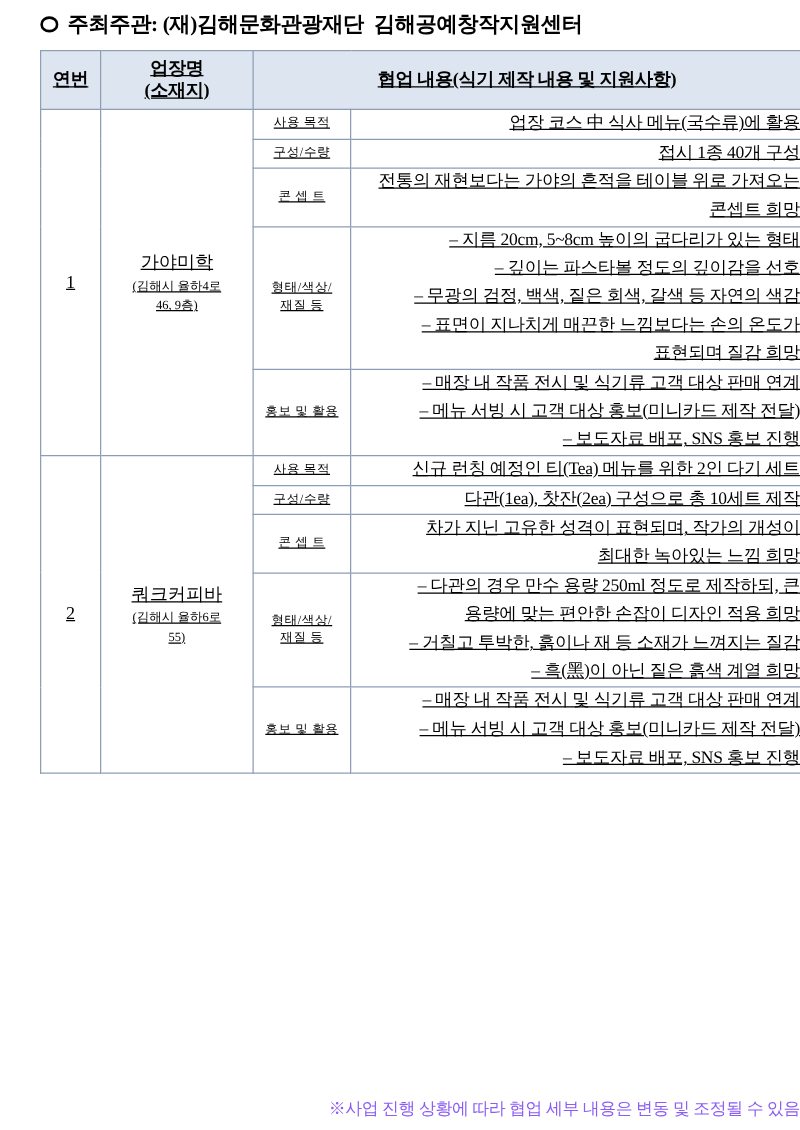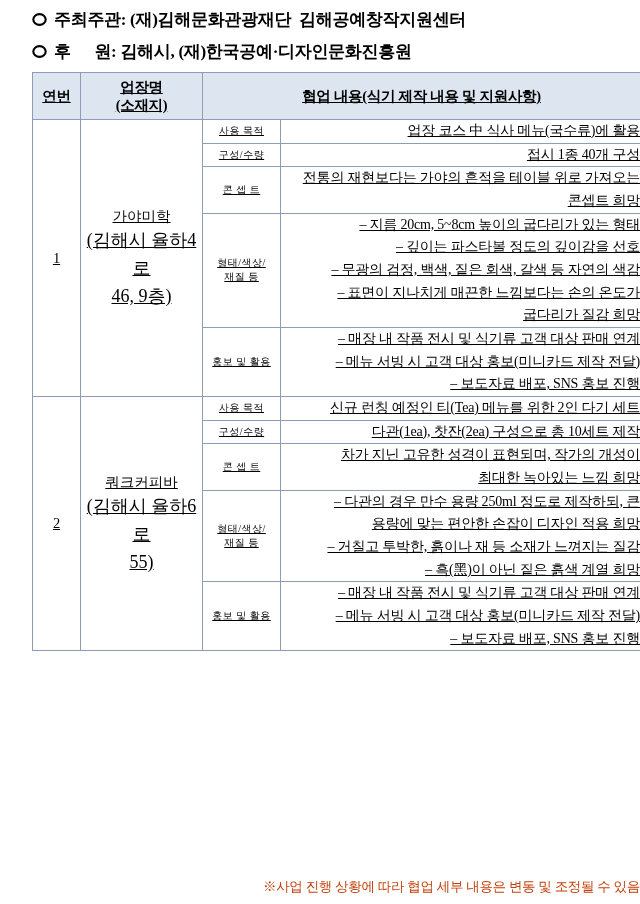--- a/index.html
+++ b/index.html
@@ -84,21 +84,21 @@
     text-align: center;
     font-size: 14.5px;
   }
   td.cell-biz {
     text-align: center;
     font-size: 14.5px;
     line-height: 1.55;
     padding: 4px 2px;
   }
   td.cell-biz .biz-name { display: block; }
-  td.cell-biz .biz-addr { display: block; font-size: 18px; }
+  td.cell-biz .biz-addr { display: block; font-size: 10px; }
   td.cell-cat {
     text-align: center;
     font-size: 10px;
     line-height: 1.45;
     padding: 4px 2px;
     letter-spacing: 0.5px;
   }
   td.cell-detail {
     text-align: right;
     font-size: 14px;
@@ -114,49 +114,40 @@
     padding-left: 12px;
     text-indent: -12px;
   }
 
   
   .footnote {
     position: absolute;
     right: 16px;
     bottom: 8px;
     font-size: 13.5px;
-    color: #c2410c;
+    color: #8b5cf6;
     letter-spacing: -0.3px;
     white-space: pre;
   }
 </style>
 </head>
 <body>
 
 <div class="page">
 
   <div class="head-line">
     <span class="bullet-icon">
       <svg width="15" height="15" viewBox="0 0 15 15">
         <ellipse cx="7.5" cy="7.5" rx="6.2" ry="5.4" fill="none" stroke="#000" stroke-width="2.1"></ellipse>
       </svg>
     </span>
     <span class="head-label">주최주관:</span>
     <span class="head-value"> (재)김해문화관광재단  김해공예창작지원센터</span>
   </div>
 
-  <div class="head-line">
-    <span class="bullet-icon">
-      <svg width="15" height="15" viewBox="0 0 15 15">
-        <ellipse cx="7.5" cy="7.5" rx="6.2" ry="5.4" fill="none" stroke="#000" stroke-width="2.1"></ellipse>
-      </svg>
-    </span>
-    <span class="head-label">후      원:</span>
-    <span class="head-value"> 김해시, (재)한국공예·디자인문화진흥원</span>
-  </div>
 
 
   <table class="collab">
     <colgroup>
       <col class="col-no">
       <col class="col-biz">
       <col class="col-cat">
       <col class="col-detail">
     </colgroup>
     <thead>
@@ -199,21 +190,21 @@
       <tr>
         <td class="cell-cat">
           <div>형태/색상/</div>
           <div>재질 등</div>
         </td>
         <td class="cell-detail">
           <span class="line dash">– 지름 20cm, 5~8cm 높이의 굽다리가 있는 형태</span>
           <span class="line dash">– 깊이는 파스타볼 정도의 깊이감을 선호</span>
           <span class="line dash">– 무광의 검정, 백색, 짙은 회색, 갈색 등 자연의 색감</span>
           <span class="line dash">– 표면이 지나치게 매끈한 느낌보다는 손의 온도가</span>
-          <span class="line" style="padding-left:12px;">굽다리가 질감 희망</span>
+          <span class="line" style="padding-left:12px;">표현되며 질감 희망</span>
         </td>
       </tr>
       <tr>
         <td class="cell-cat">홍보 및 활용</td>
         <td class="cell-detail">
           <span class="line dash">– 매장 내 작품 전시 및 식기류 고객 대상 판매 연계</span>
           <span class="line dash">– 메뉴 서빙 시 고객 대상 홍보(미니카드 제작 전달)</span>
           <span class="line dash">– 보도자료 배포, SNS 홍보 진행</span>
         </td>
       </tr>

